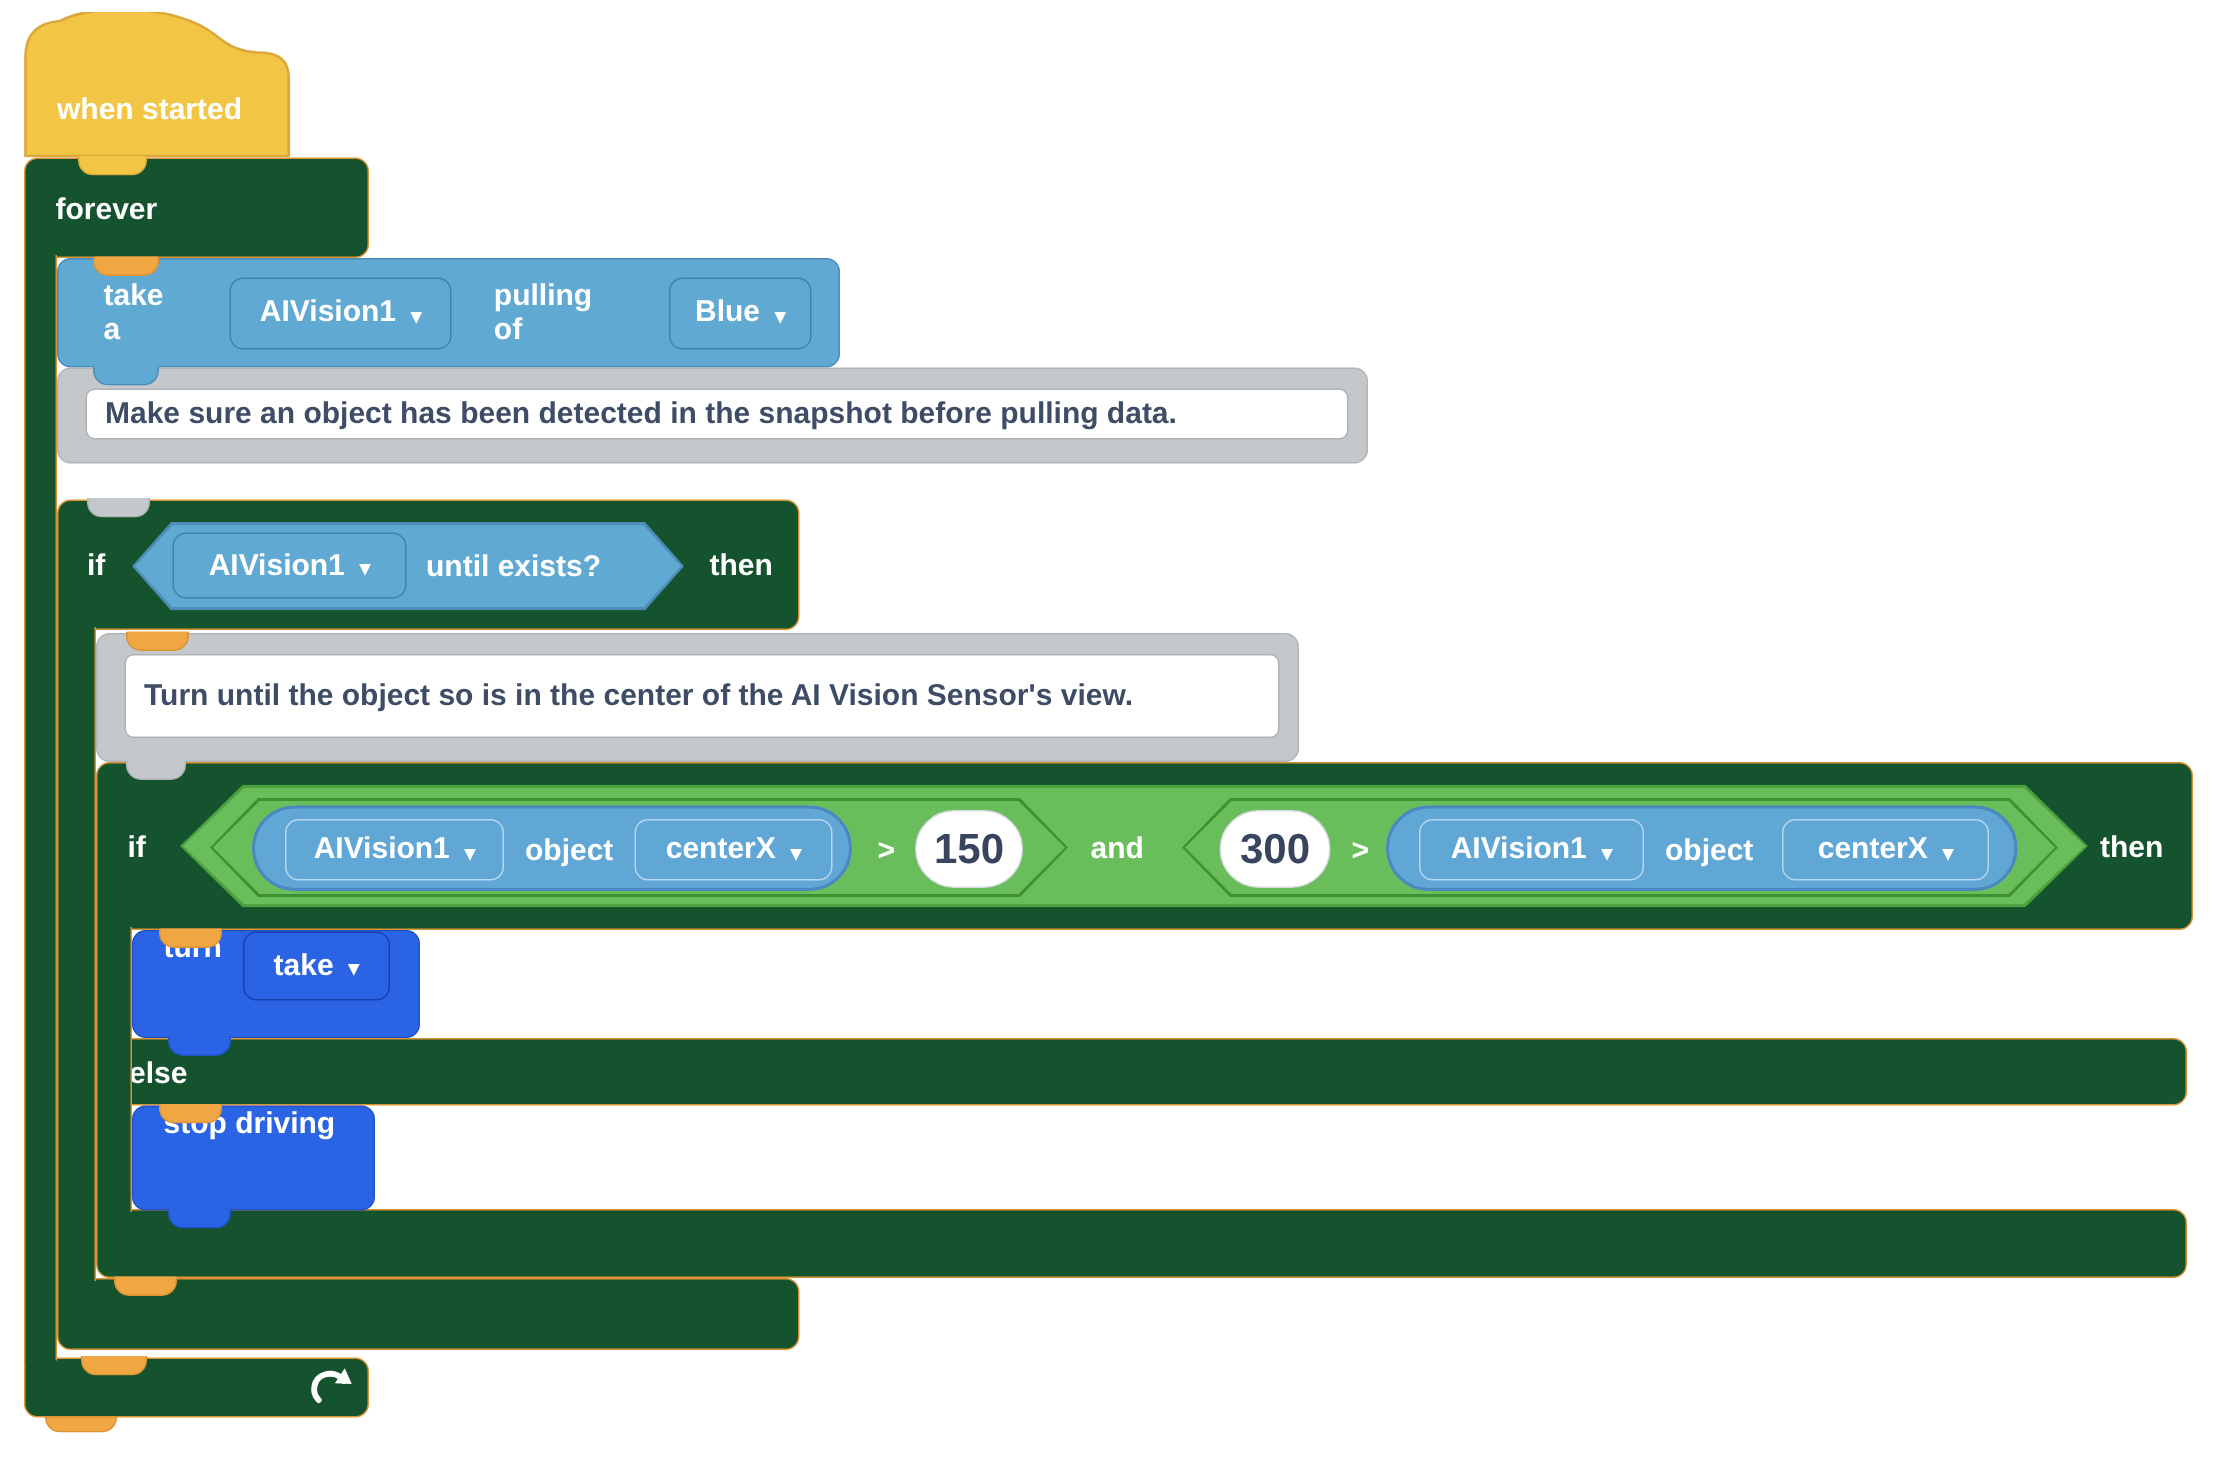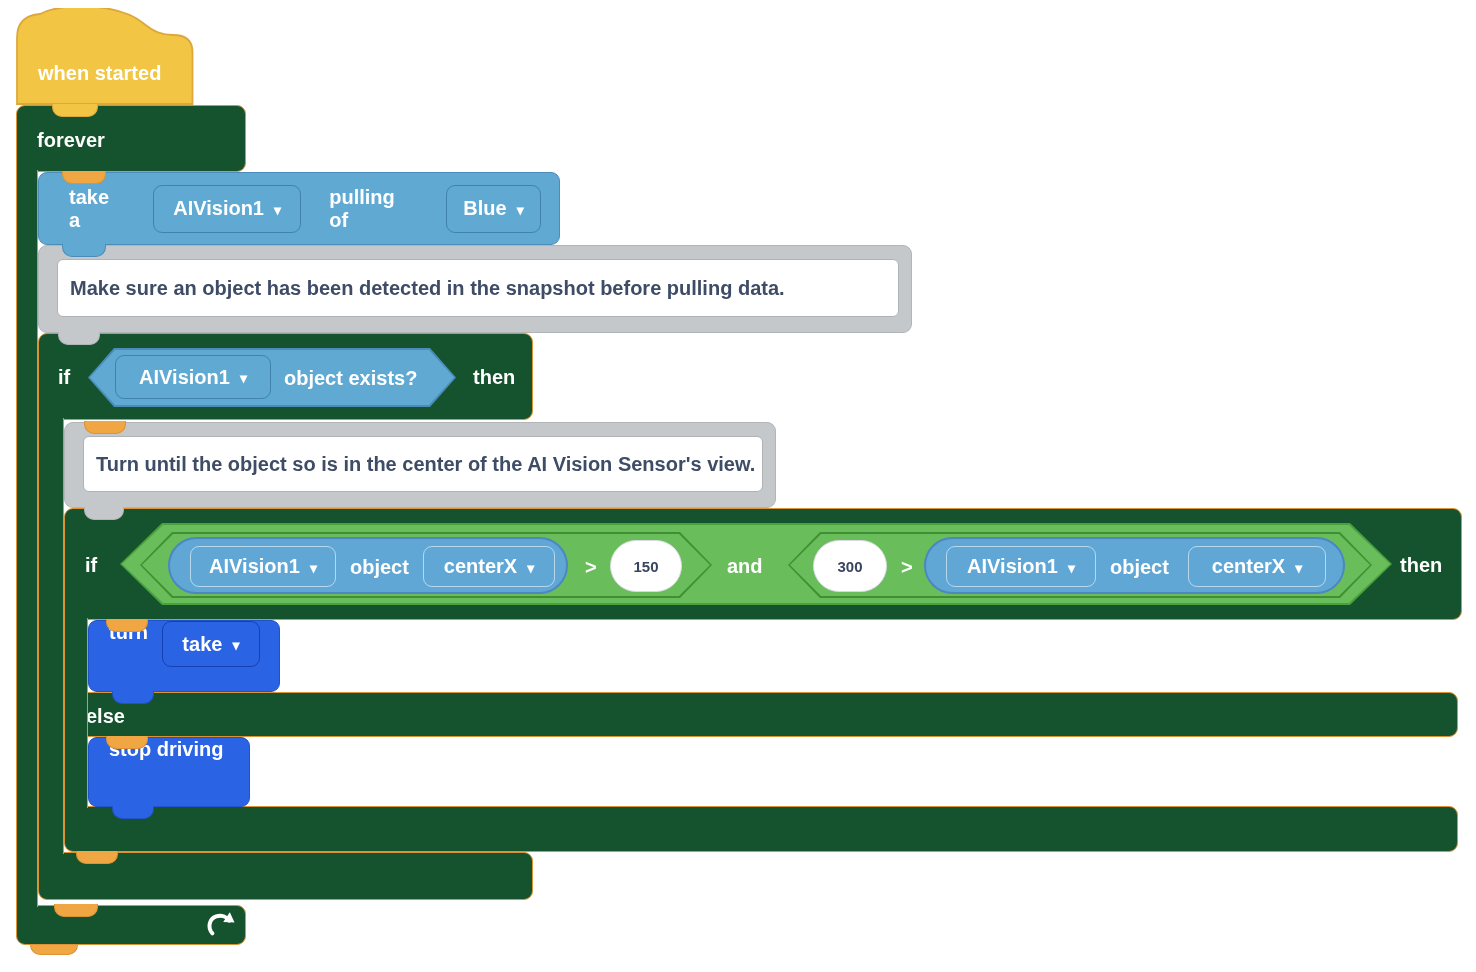--- a/index.html
+++ b/index.html
@@ -41,21 +41,21 @@
   .comment-inner{position:absolute;left:18px;right:12px;top:13px;bottom:15px;background:#fff;
     border:1px solid #AFB3B6;border-radius:6px;display:flex;align-items:center;padding:0 12px;
     color:#3E4C66;font-weight:700;font-size:20px;white-space:nowrap;overflow:hidden;}
   
   .hex{position:absolute;}
   .hex .hx{position:absolute;}
   .hex .hx-b{inset:0;}
   .hex .hx-f{inset:2px;}
   
   .oval{position:absolute;background:#fff;border:1px solid #D7DBDF;border-radius:27px;
-    display:flex;align-items:center;justify-content:center;color:#39455E;font-weight:700;font-size:15px;box-sizing:border-box;}
+    display:flex;align-items:center;justify-content:center;color:#39455E;font-weight:700;font-size:28px;box-sizing:border-box;}
   
   .reporter{position:absolute;background:#60A7D6;border:2px solid #4B87C0;border-radius:29px;box-sizing:border-box;}
 </style>
 </head>
 <body>
 
 <div class="abs" style="left:16px;top:8px;width:178px;height:97px;z-index:4;">
   <svg width="178" height="97" viewBox="0 0 178 97" style="position:absolute;left:0;top:0;">
     <path d="M1 96 L1 30 C1 14 10 7 24 6 C46 -6 102 -5 127 15 C138 24 146 27 157 27 C170 27 176.5 33 176.5 44 L176.5 96 Z" fill="#F2C644" stroke="#DCA83C" stroke-width="1.8"></path>
   </svg>
@@ -83,43 +83,43 @@
     <span class="arrow">▾</span>
   </div>
   <span>pulling of</span>
   <div class="dd dd-dark" style="width:96px;height:48px;">
     <span>Blue</span>
     <span class="arrow">▾</span>
   </div>
 </div>
 <div class="tab t-orange" style="left:62px;top:171px;width:44px;z-index:5;"></div>
 
-<div class="comment" style="left:38px;top:245px;width:874px;height:88px;z-index:3;">
+<div class="comment" style="left:38px;top:245px;width:874px;height:64px;z-index:3;">
   <div class="comment-inner">Make sure an object has been detected in the snapshot before pulling data.</div>
 </div>
 <div class="tab t-blue" style="left:62px;top:244px;width:44px;z-index:5;"></div>
 
 <div class="abs orange bar-top" style="left:38px;top:333px;width:495px;height:87px;z-index:1;"></div>
 <span class="lbl" style="left:58px;top:367px;z-index:4;">if</span>
 <div class="hex" style="left:88px;top:348px;width:368px;height:59px;z-index:3;">
   <div class="hx hx-b" style="background:#4C8CB8;clip-path:polygon(26px 0,calc(100% - 26px) 0,100% 50%,calc(100% - 26px) 100%,26px 100%,0 50%);"></div>
   <div class="hx hx-f" style="background:#5FA9D3;clip-path:polygon(25px 0,calc(100% - 25px) 0,100% 50%,calc(100% - 25px) 100%,25px 100%,0 50%);"></div>
   <div class="dd dd-dark" style="position:absolute;left:27px;top:7px;width:156px;height:44px;">
     <span>AIVision1</span>
     <span class="arrow">▾</span>
   </div>
-  <span class="lbl" style="left:196px;top:20px;">object exists?</span>
+  <span class="lbl" style="left:196px;top:20px;">until exists?</span>
 </div>
 <span class="lbl" style="left:473px;top:367px;z-index:4;">then</span>
 <div class="abs orange wall" style="left:38px;top:418px;width:26px;height:436px;z-index:2;"></div>
 <div class="abs orange bar-bot" style="left:38px;top:852px;width:495px;height:48px;z-index:1;"></div>
 <div class="tab t-gray" style="left:58px;top:332px;width:42px;z-index:5;"></div>
 <div class="tab t-orange" style="left:76px;top:851px;width:42px;z-index:5;"></div>
 
-<div class="comment" style="left:64px;top:422px;width:712px;height:86px;z-index:3;">
+<div class="comment" style="left:64px;top:422px;width:802px;height:86px;z-index:3;">
   <div class="comment-inner">Turn until the object so is in the center of the AI Vision Sensor's view.</div>
 </div>
 <div class="tab t-orange" style="left:84px;top:421px;width:42px;z-index:5;"></div>
 
 <div class="abs orange bar-top" style="left:64px;top:508px;width:1398px;height:112px;z-index:1;"></div>
 <div class="tab t-gray" style="left:84px;top:507px;width:40px;z-index:5;"></div>
 <span class="lbl" style="left:85px;top:555px;z-index:4;">if</span>
 
 <div class="hex" style="left:120px;top:523px;width:1272px;height:82px;z-index:2;">
   <div class="hx hx-b" style="background:#4AA03C;clip-path:polygon(42px 0,calc(100% - 42px) 0,100% 50%,calc(100% - 42px) 100%,42px 100%,0 50%);"></div>

